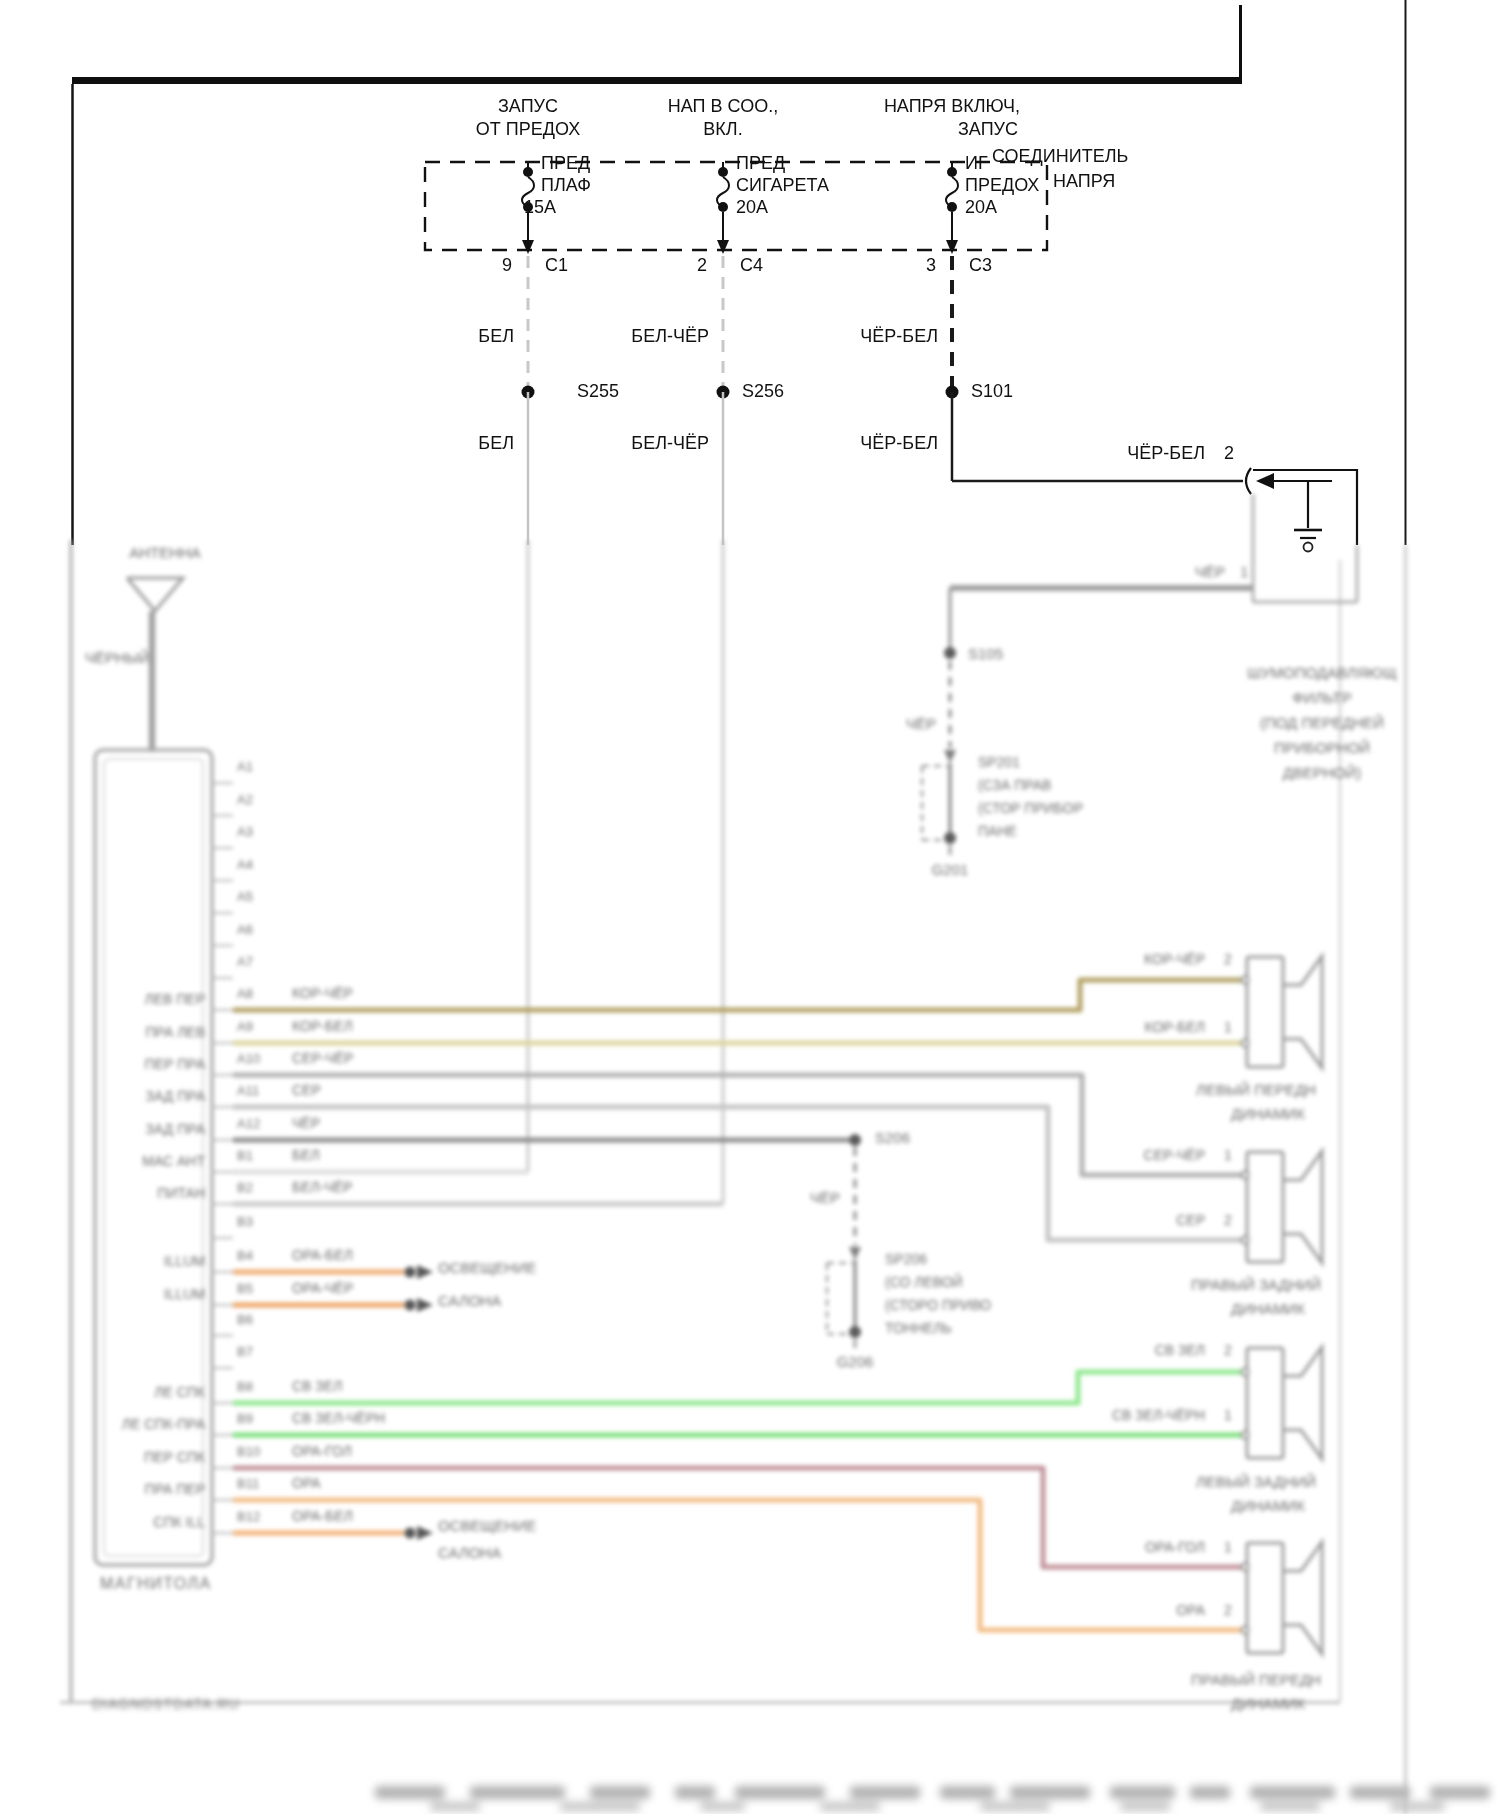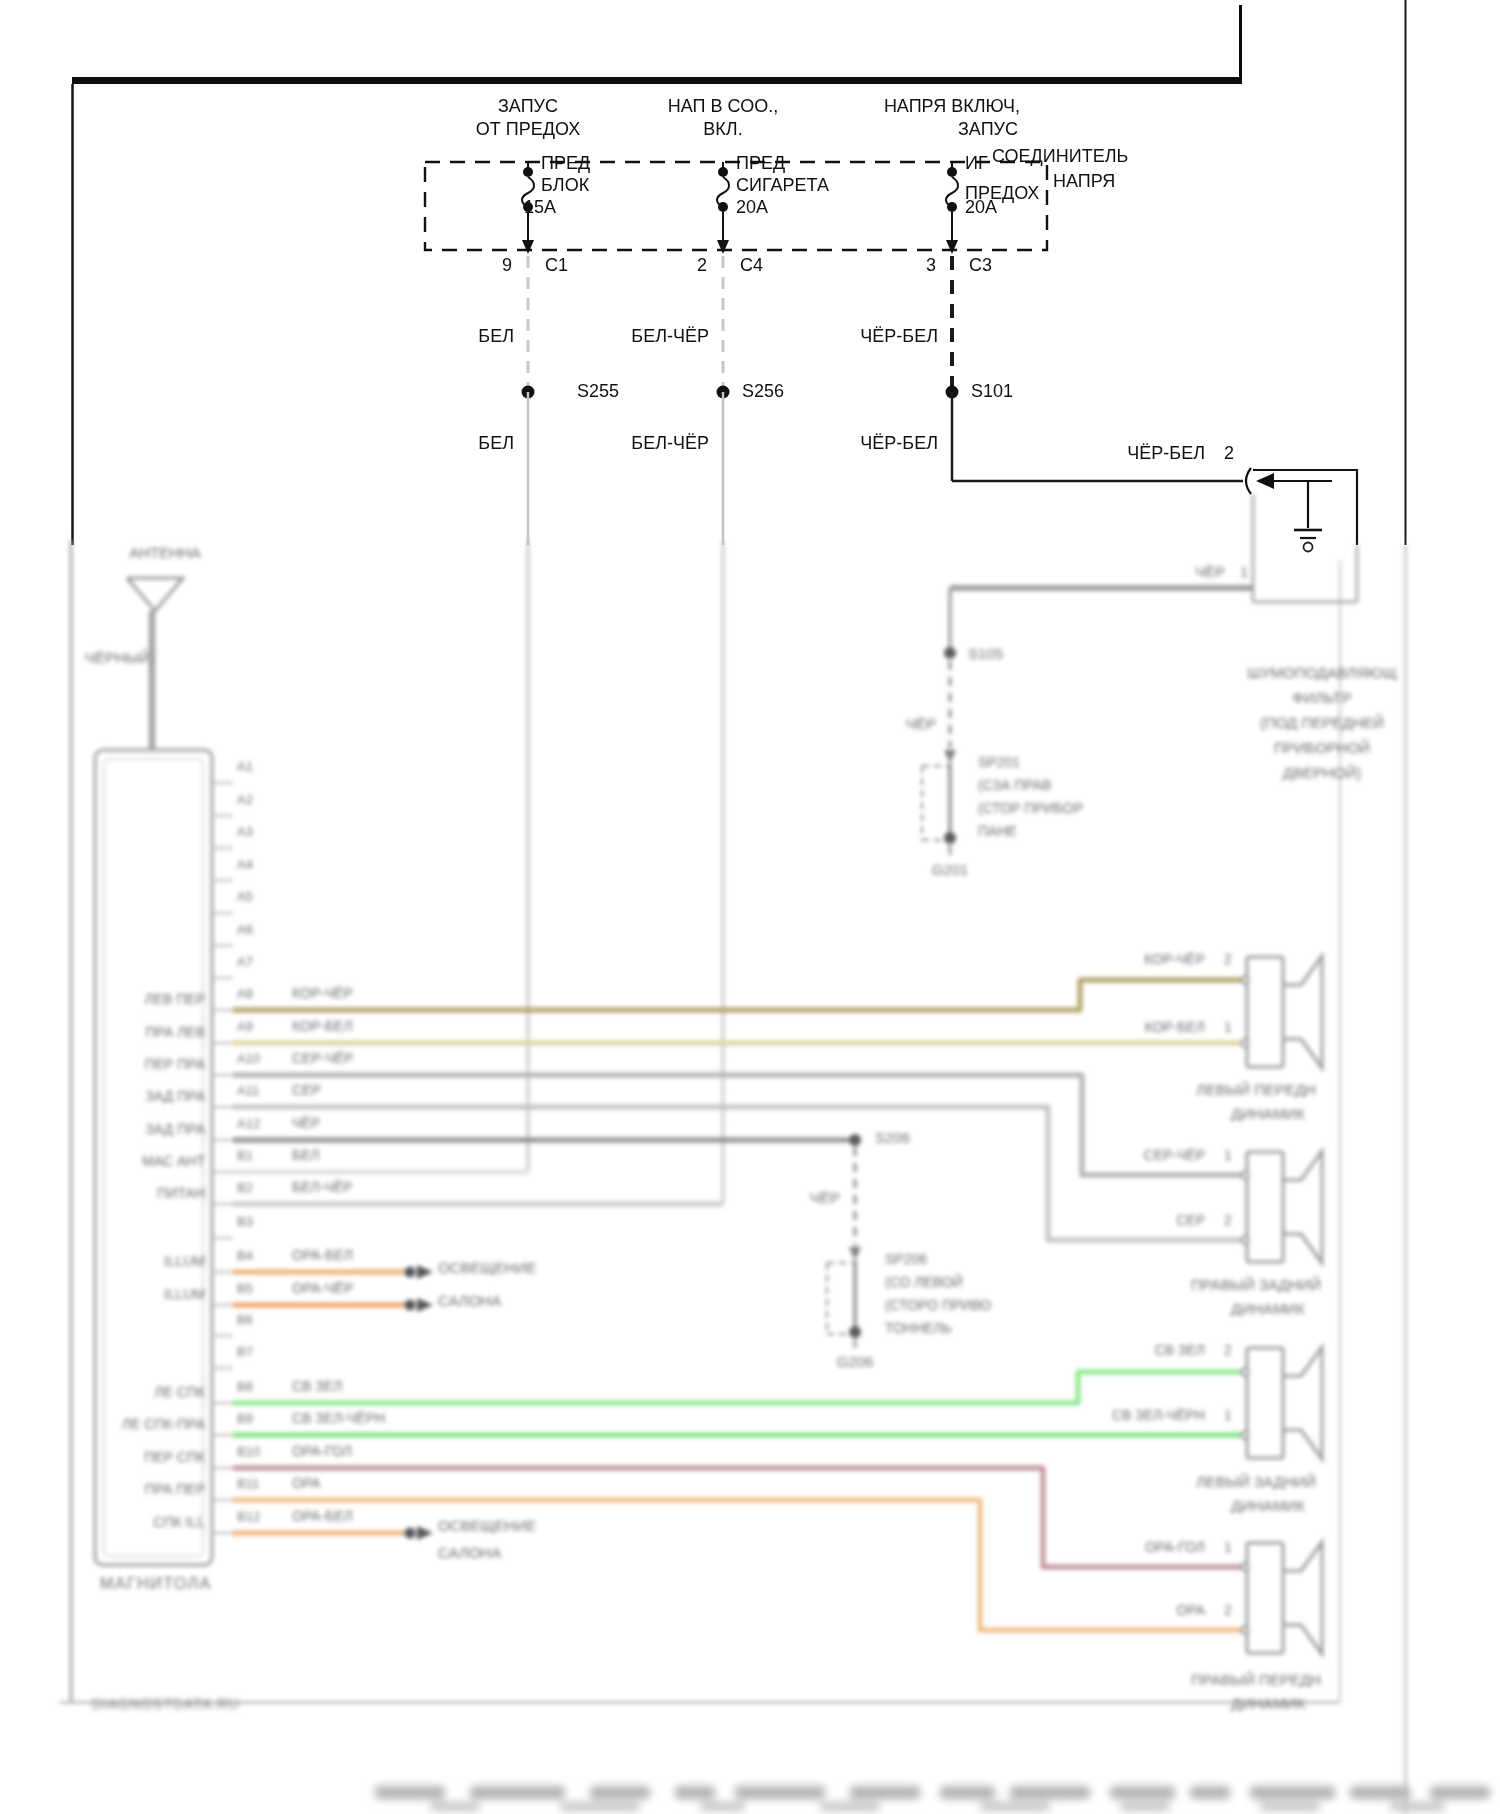--- a/index.html
+++ b/index.html
@@ -251,41 +251,41 @@
   <div class="lbl bl f15" style="left:438px;top:1293px">САЛОНА</div>
   <div class="lbl bl f15" style="left:438px;top:1518px">ОСВЕЩЕНИЕ</div>
   <div class="lbl bl f15" style="left:438px;top:1545px">САЛОНА</div>
 
   <div class="lbl bl2 f14" style="left:92px;top:1697px;letter-spacing:1px">DIAGNOSTDATA.RU</div>
 
   <div id="feed-labels">
       <div class="lbl c" style="left:528px;top:97px">ЗАПУС</div>
       <div class="lbl c" style="left:528px;top:120px">ОТ ПРЕДОХ</div>
       <div class="lbl " style="left:541px;top:154px">ПРЕД</div>
-      <div class="lbl " style="left:541px;top:176px">БЛОК</div>
+      <div class="lbl " style="left:541px;top:176px">ПЛАФ</div>
       <div class="lbl " style="left:524px;top:198px">15А</div>
       <div class="lbl r" style="left:512px;top:256px">9</div>
       <div class="lbl " style="left:545px;top:256px">C1</div>
       <div class="lbl r" style="left:514px;top:327px">БЕЛ</div>
       <div class="lbl " style="left:577px;top:382px">S255</div>
       <div class="lbl r" style="left:514px;top:434px">БЕЛ</div>
       <div class="lbl c" style="left:723px;top:97px">НАП В СОО.,</div>
       <div class="lbl c" style="left:723px;top:120px">ВКЛ.</div>
       <div class="lbl " style="left:736px;top:154px">ПРЕД</div>
       <div class="lbl " style="left:736px;top:176px">СИГАРЕТА</div>
       <div class="lbl " style="left:736px;top:198px">20А</div>
       <div class="lbl r" style="left:707px;top:256px">2</div>
       <div class="lbl " style="left:740px;top:256px">C4</div>
       <div class="lbl r" style="left:709px;top:327px">БЕЛ-ЧЁР</div>
       <div class="lbl " style="left:742px;top:382px">S256</div>
       <div class="lbl r" style="left:709px;top:434px">БЕЛ-ЧЁР</div>
       <div class="lbl c" style="left:952px;top:97px">НАПРЯ ВКЛЮЧ,</div>
       <div class="lbl c" style="left:988px;top:120px">ЗАПУС</div>
       <div class="lbl " style="left:965px;top:154px">ИГ</div>
-      <div class="lbl " style="left:965px;top:184px">ПРЕДОХ</div>
+      <div class="lbl " style="left:965px;top:176px">ПРЕДОХ</div>
       <div class="lbl " style="left:965px;top:198px">20А</div>
       <div class="lbl r" style="left:936px;top:256px">3</div>
       <div class="lbl " style="left:969px;top:256px">C3</div>
       <div class="lbl r" style="left:938px;top:327px">ЧЁР-БЕЛ</div>
       <div class="lbl " style="left:971px;top:382px">S101</div>
       <div class="lbl r" style="left:938px;top:434px">ЧЁР-БЕЛ</div>
     </div>
   <div id="pin-labels">
       <div class="lbl bl f13" style="left:237px;top:760px">A1</div>
       <div class="lbl bl f13" style="left:237px;top:792.5px">A2</div>

